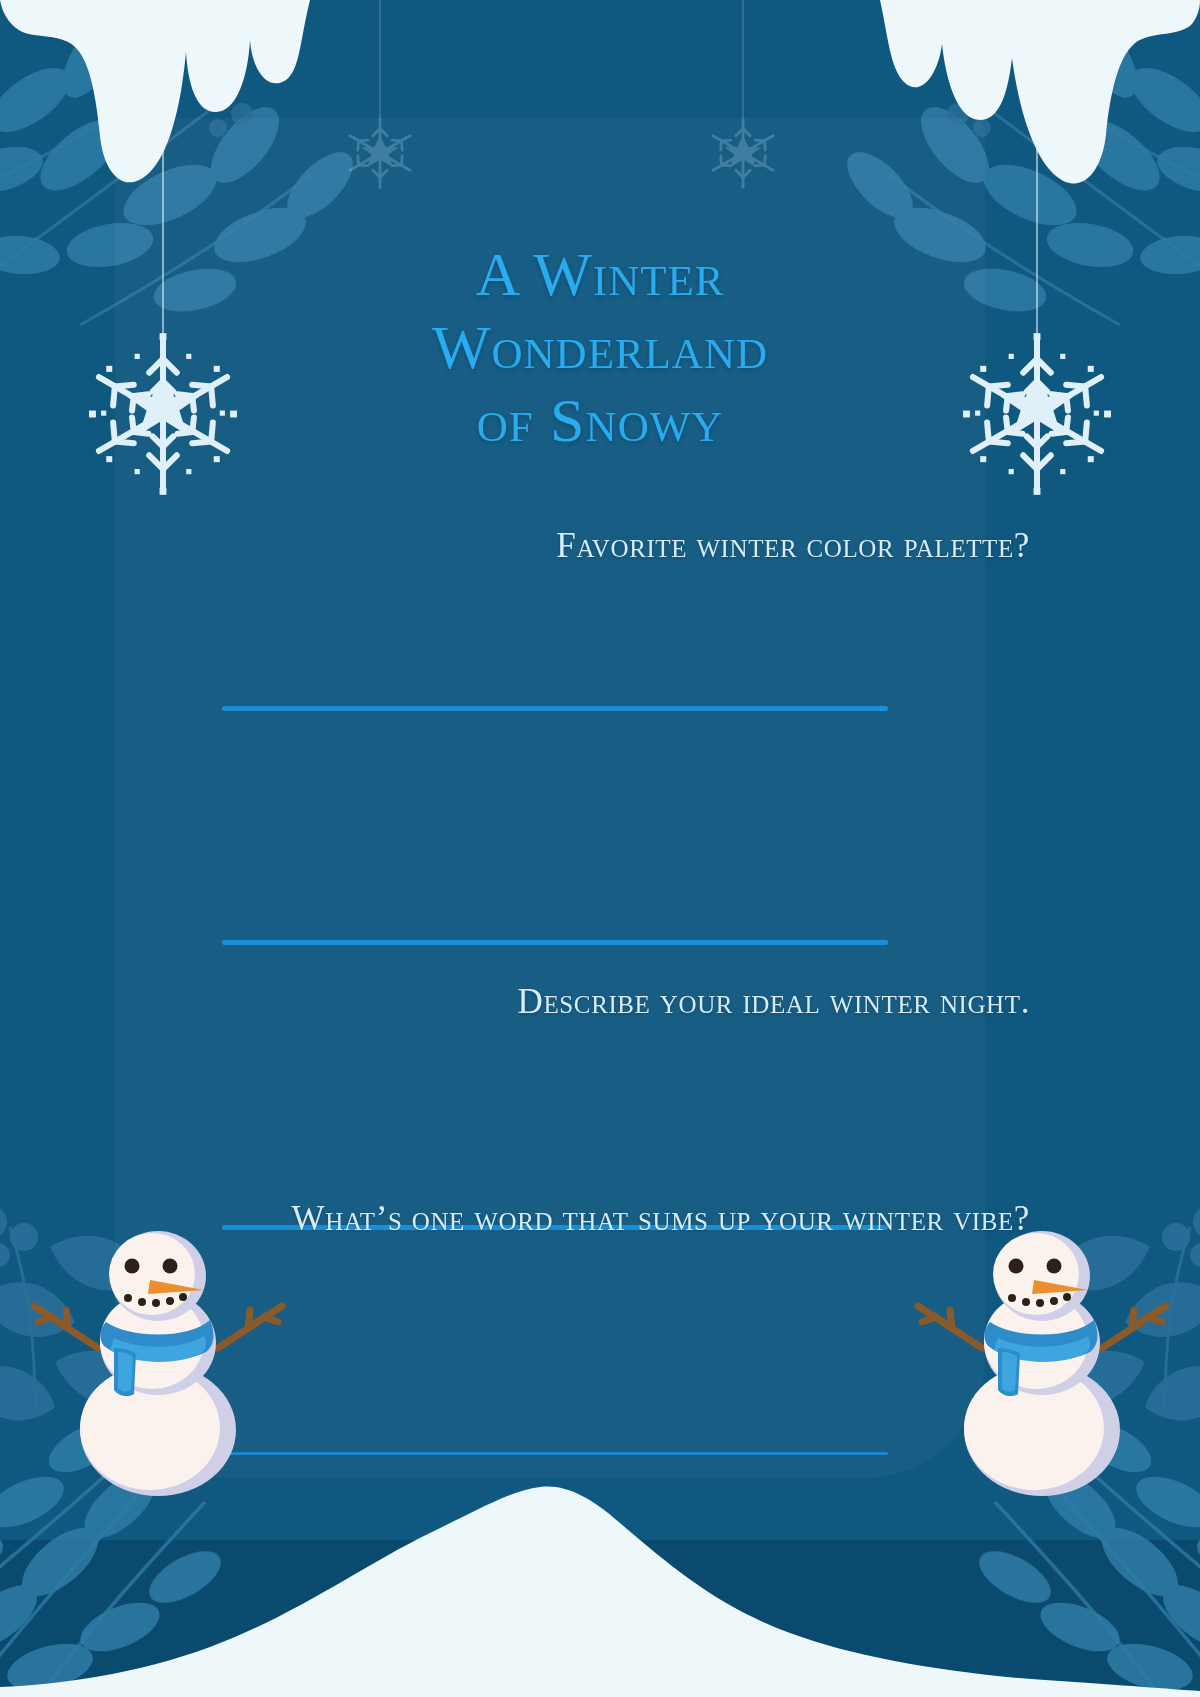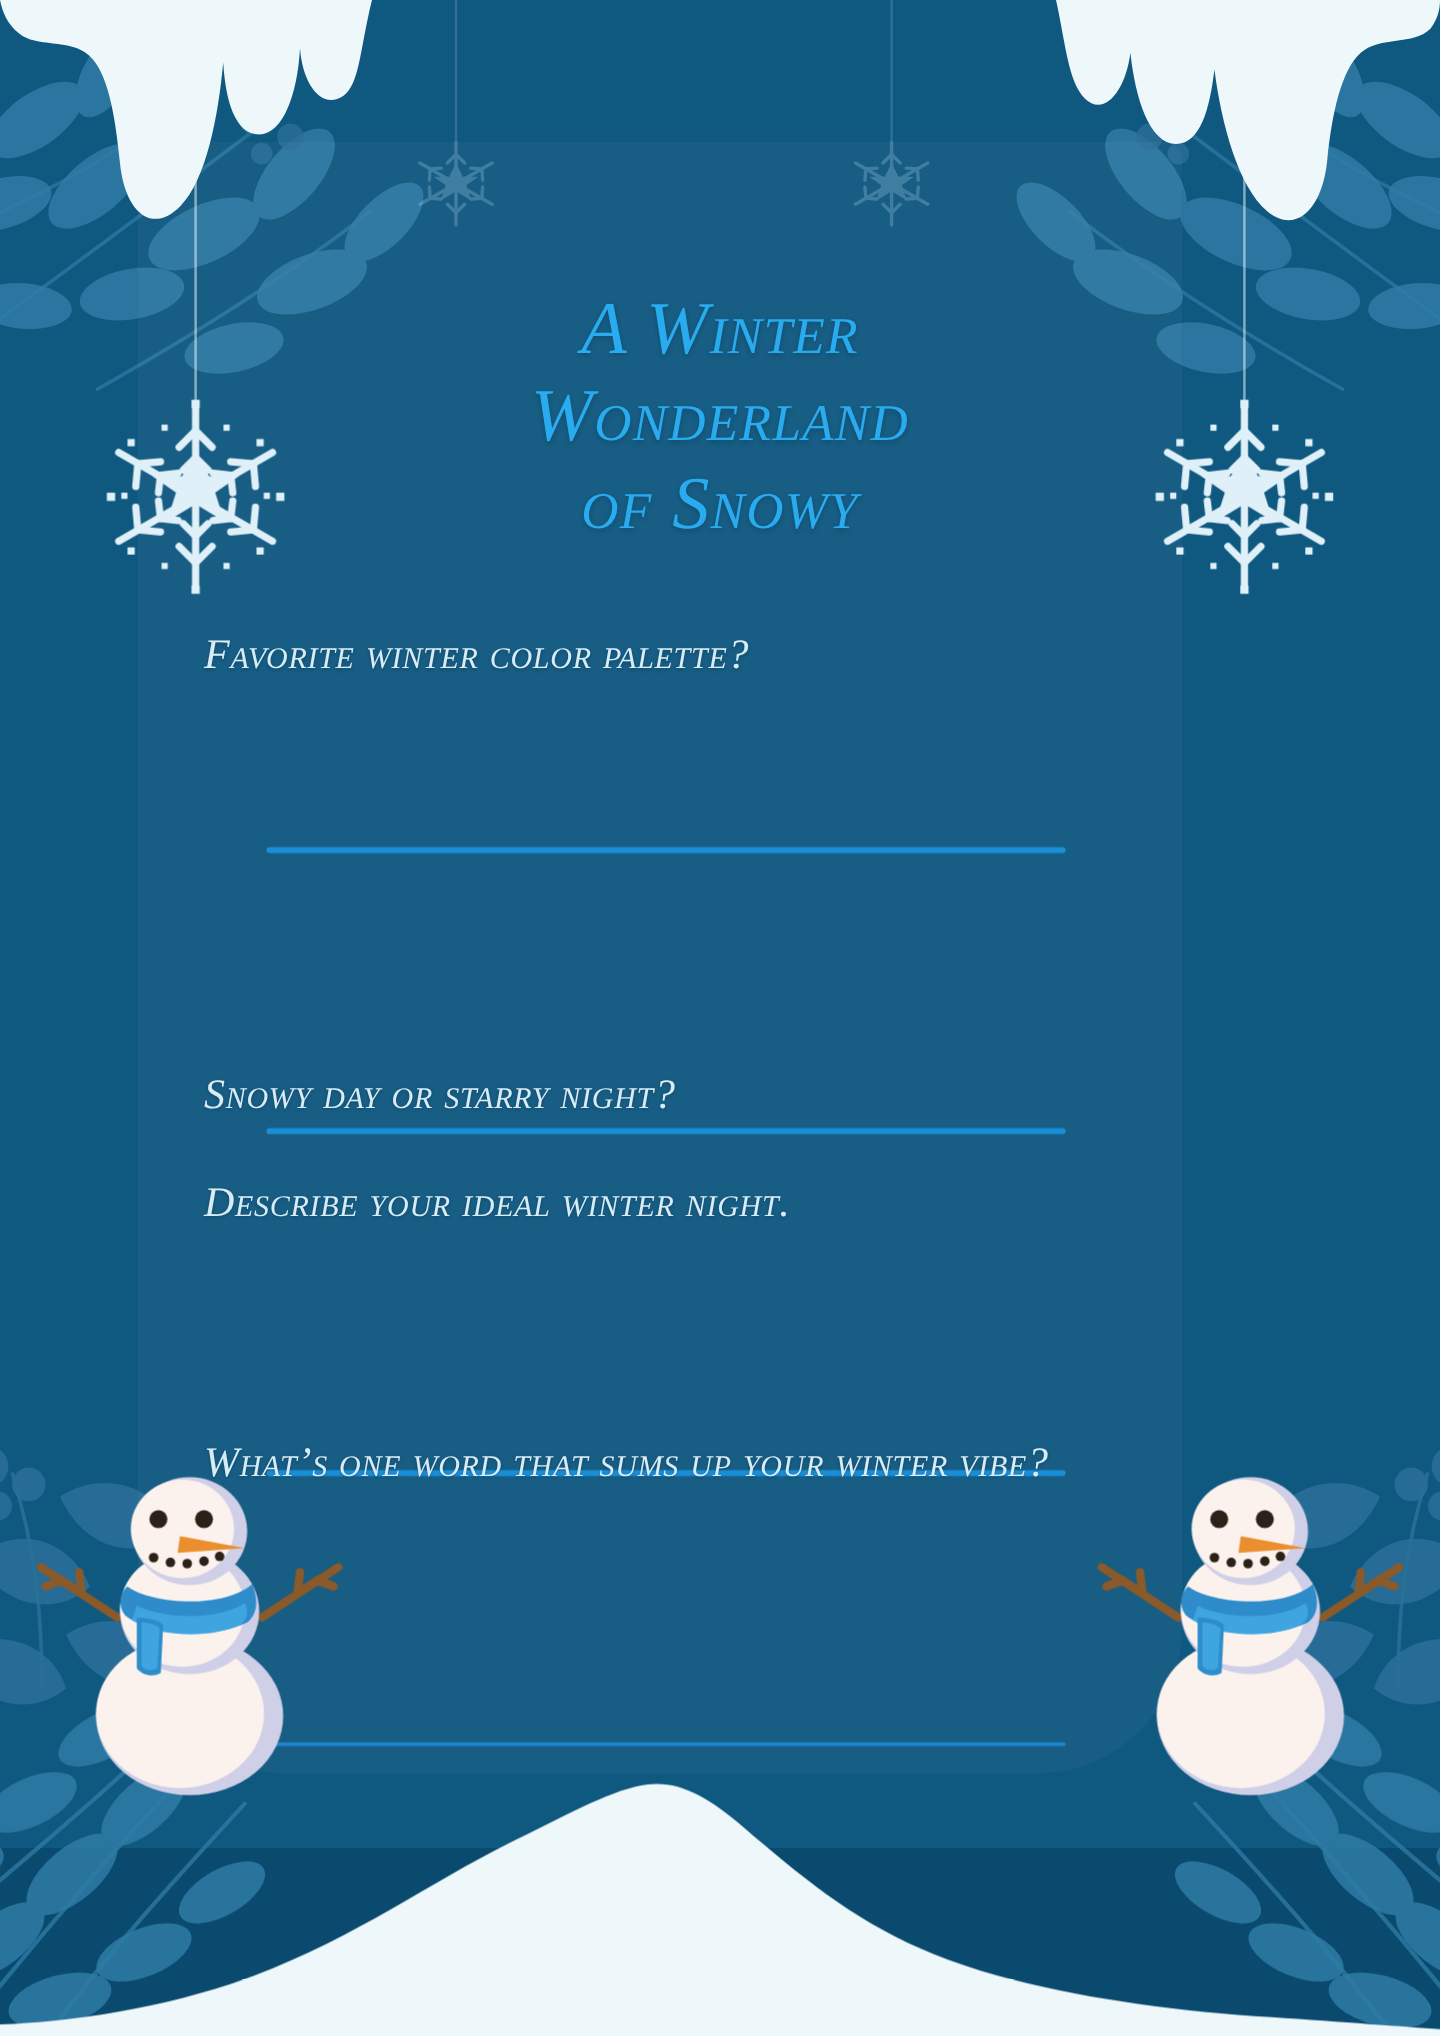--- a/index.html
+++ b/index.html
@@ -1,21 +1,21 @@
 <!DOCTYPE html>
 <html><head>
 <meta charset="utf-8">
 <style>
   html,body{margin:0;padding:0;}
   body{
     width:1200px;height:1697px;overflow:hidden;position:relative;
     background:#0e5680;
     font-family:"Liberation Serif","DejaVu Serif",serif;
   }
-  .stage{position:absolute;inset:0;overflow:hidden;font-style:italic;}
+  .stage{position:absolute;inset:0;overflow:hidden;}
 
   
   .bg-base{position:absolute;inset:0;background:#0f5880;}
   .bg-bottom{position:absolute;left:0;right:0;top:1540px;height:157px;background:#0a4straight;}
   .bg-bottom{background:#0a4a6e;}
 
   
   .foliage{position:absolute;pointer-events:none;}
   .fol-tl{top:-20px;left:-40px;width:420px;height:420px;}
   .fol-tr{top:-20px;right:-40px;width:420px;height:420px;transform:scaleX(-1);}
@@ -63,21 +63,21 @@
     color:#29ABEF;
     font-size:62px;
     line-height:1.18;
     font-variant:small-caps;
     letter-spacing:1px;
     text-shadow:0 2px 4px rgba(0,0,0,.18);
   }
 
   .q{
     position:absolute;width:860px;left:170px;
-    text-align:left;
+    text-align:right;
     color:#d7ecf7;
     font-variant:small-caps;
     font-size:35px;
     line-height:1.35;
     letter-spacing:.6px;
     text-shadow:0 1px 3px rgba(0,0,0,.22);
   }
   .q1{top:522px;}
   .q2{top:682px;}
   .q3{top:888px;}
@@ -411,21 +411,20 @@
     <div>A Winter</div>
     <div>Wonderland</div>
     <div>of Snowy</div>
   </div>
 
   <div class="q q1">Favorite winter color palette?</div>
   <div class="rule r1"></div>
 
   <div class="rule r2"></div>
 
-  <div class="q q3">Snowy day or starry night?</div>
 
   <div class="q q4">Describe your ideal winter night.</div>
   <div class="rule r3"></div>
 
   <div class="q q5">What’s one word that sums up your winter vibe?</div>
   <div class="rule r4"></div>
 
   <svg class="snowman sm-l" viewBox="0 0 260 300">
     <g stroke="#8a5a2b" stroke-width="7" stroke-linecap="round" fill="none">
       <path d="M70 150 L6 108"></path>

